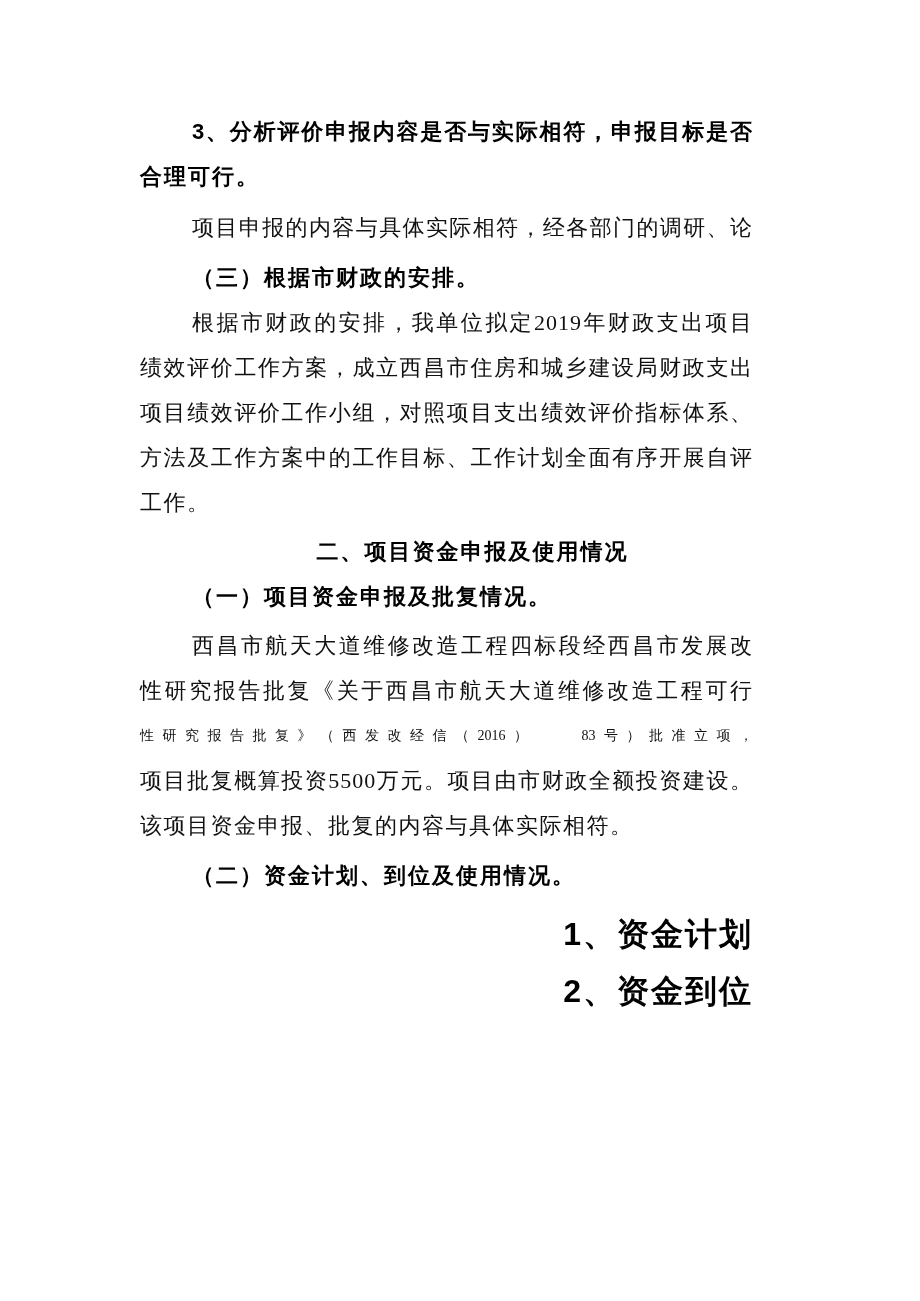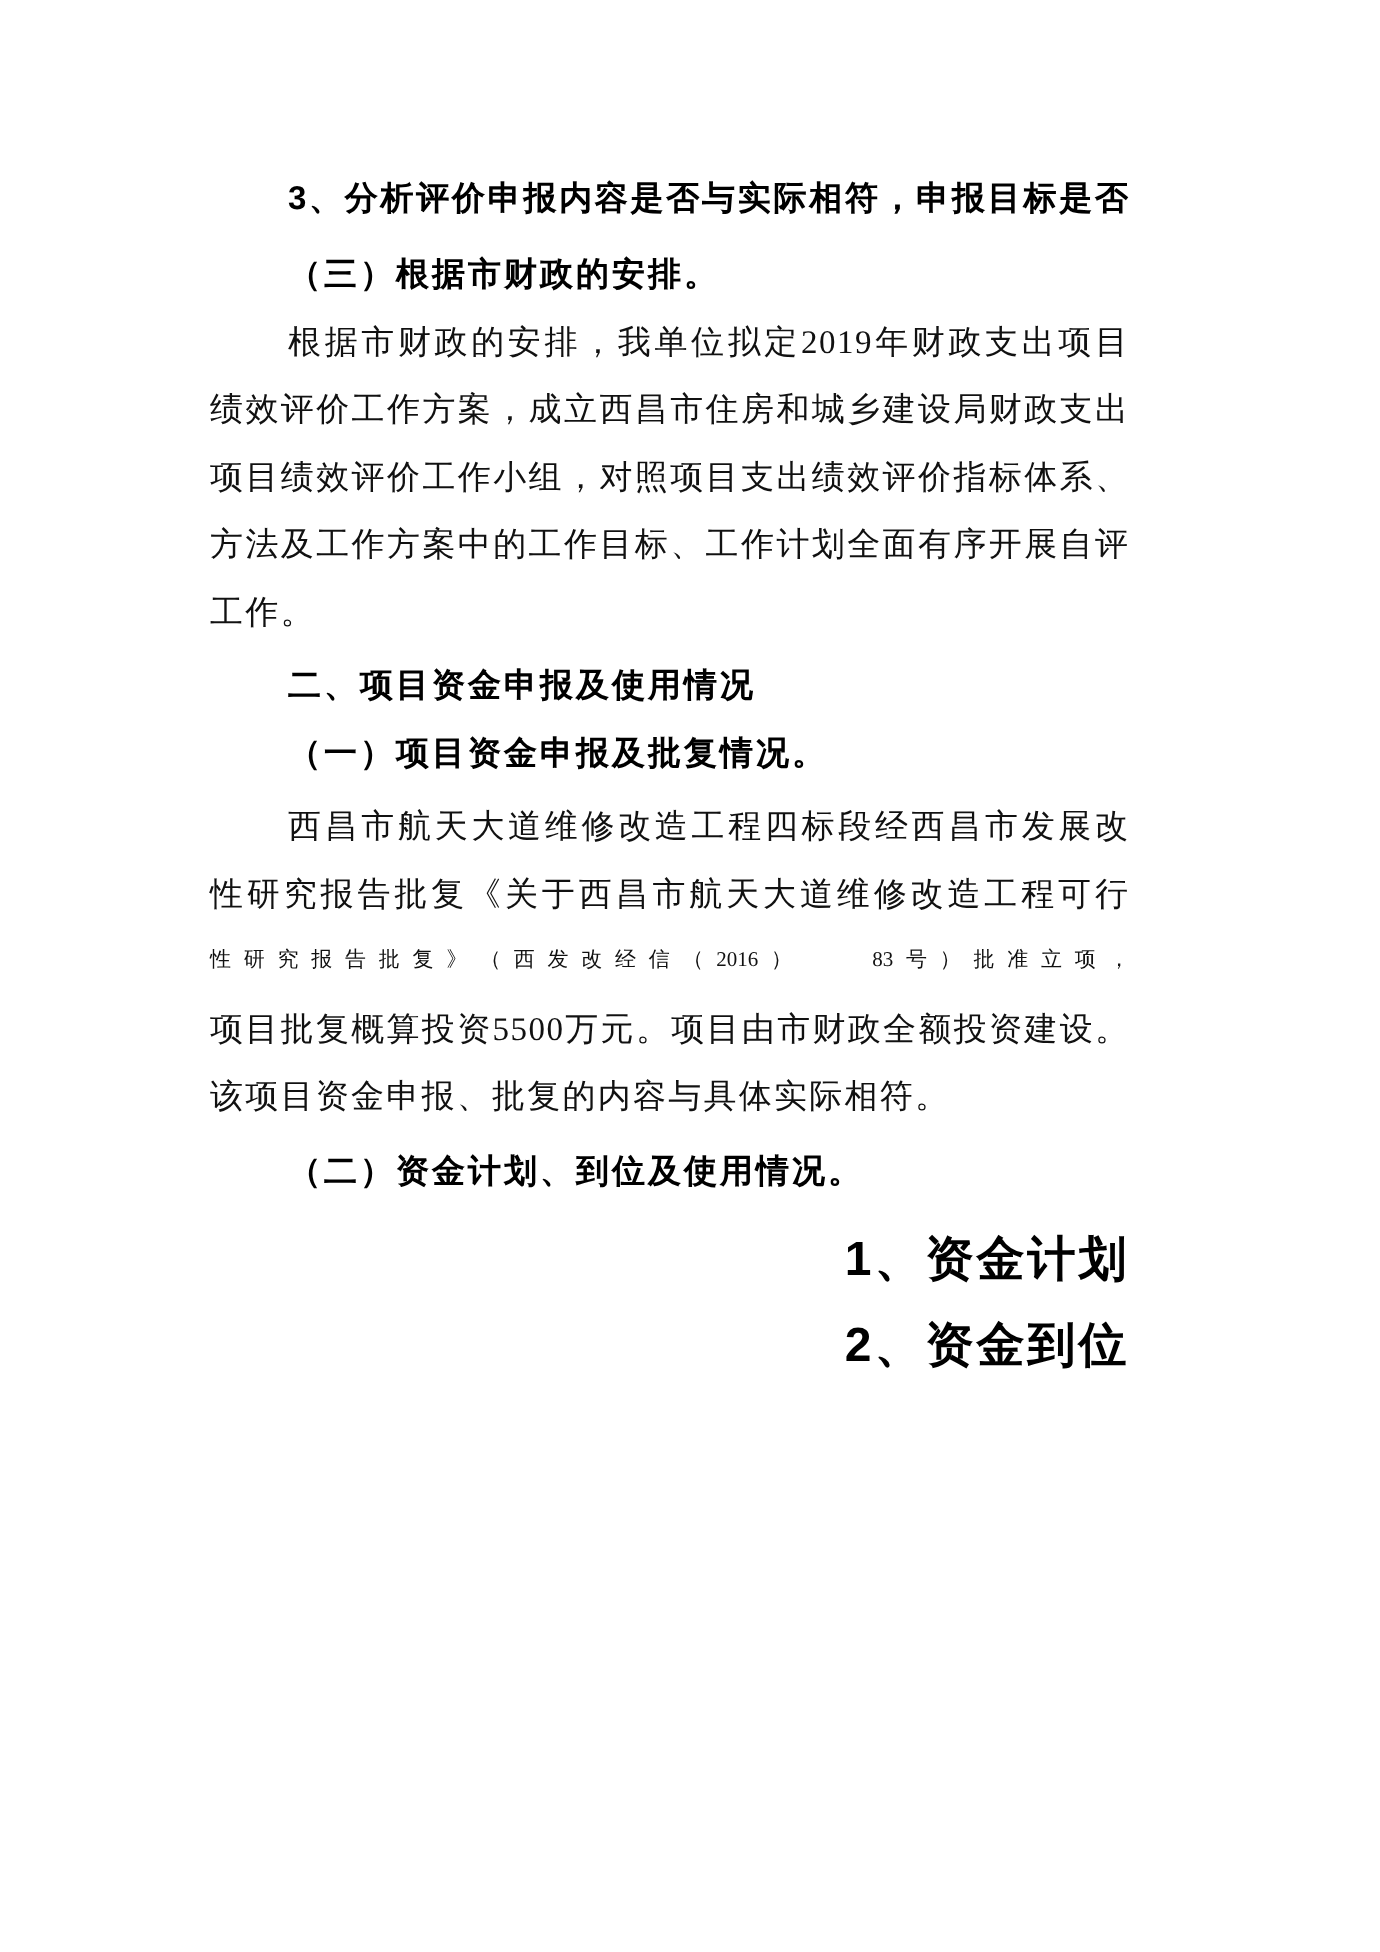--- a/index.html
+++ b/index.html
@@ -52,34 +52,36 @@
     font-family: Liberation Sans, sans-serif;
     text-align: right;
   }
 </style>
 </head>
 <body>
 
 <div class="page">
     <div class="block h">
       <div class="line indent fill">3、分析评价申报内容是否与实际相符，申报目标是否</div>
+      <div class="line">合理可行。</div>
     </div>
     <div class="block b" style="margin-top: 6px;">
+      <div class="line indent fill">项目申报的内容与具体实际相符，经各部门的调研、论</div>
     </div>
     <div class="block h" style="margin-top: 5px;">
       <div class="line indent">（三）根据市财政的安排。</div>
     </div>
     <div class="block b">
       <div class="line indent fill">根据市财政的安排，我单位拟定2019年财政支出项目</div>
       <div class="line fill">绩效评价工作方案，成立西昌市住房和城乡建设局财政支出</div>
       <div class="line fill">项目绩效评价工作小组，对照项目支出绩效评价指标体系、</div>
       <div class="line fill">方法及工作方案中的工作目标、工作计划全面有序开展自评</div>
       <div class="line">工作。</div>
     </div>
-    <div class="block h" style="margin-top: 4px;">
+    <div class="block h" style="margin-top: 4px; text-align: center;">
       <div class="line indent">二、项目资金申报及使用情况</div>
     </div>
     <div class="block h">
       <div class="line indent">（一）项目资金申报及批复情况。</div>
     </div>
     <div class="block b" style="margin-top: 4px;">
       <div class="line indent fill">西昌市航天大道维修改造工程四标段经西昌市发展改</div>
       <div class="line fill">性研究报告批复《关于西昌市航天大道维修改造工程可行</div>
       <div class="line fill tight">性研究报告批复》（西发改经信（2016）　　83号）批准立项，</div>
       <div class="line fill">项目批复概算投资5500万元。项目由市财政全额投资建设。</div>

